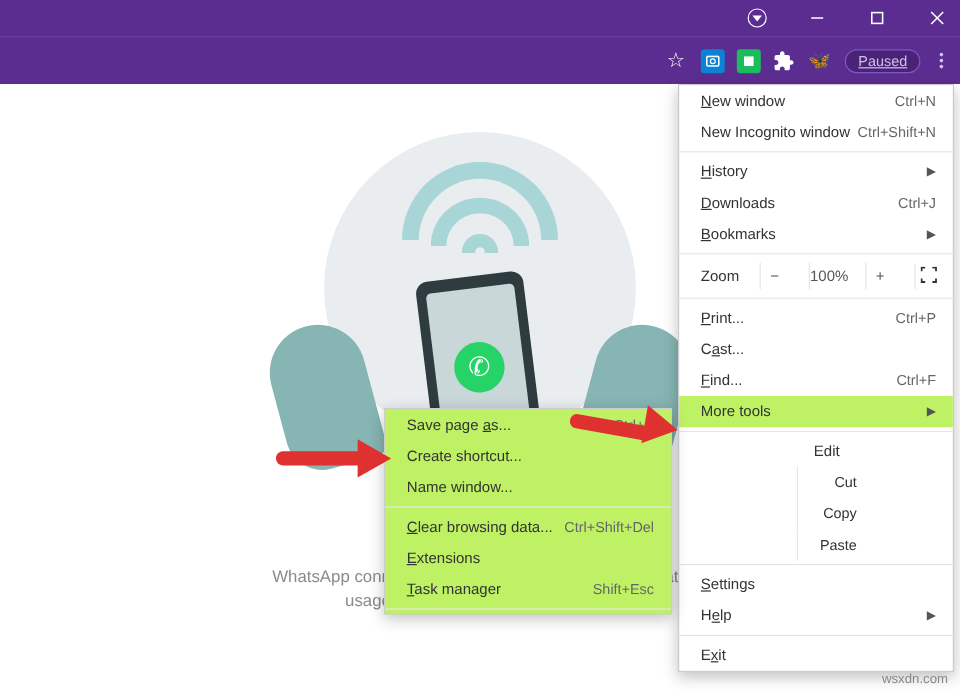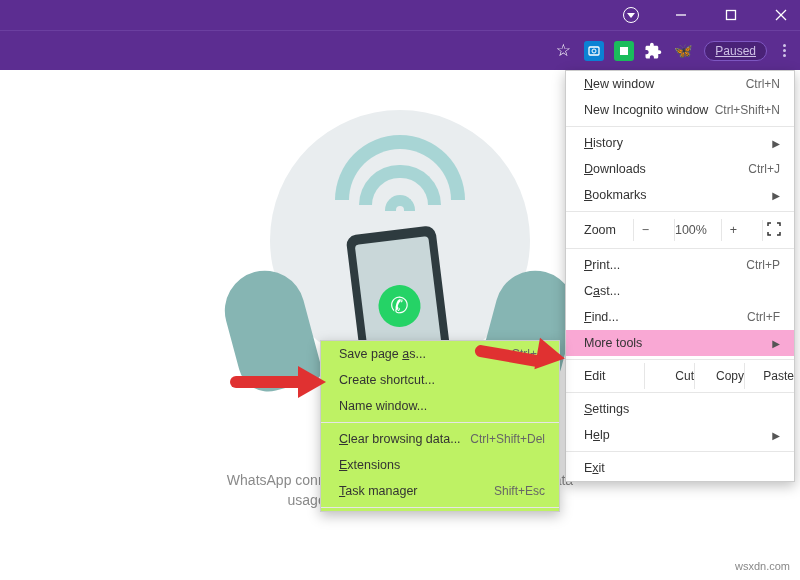--- a/index.html
+++ b/index.html
@@ -36,30 +36,30 @@
   .wa-circle { position:absolute; top:50%; left:50%; transform:translate(-50%,-50%); width:42px; height:42px; background:#25d366; border-radius:50%; display:flex; align-items:center; justify-content:center; color:#fff; font-size:22px; }
   .hand { position:absolute; bottom:-20px; left:-40px; width:80px; height:120px; background:#86b5b3; border-radius:40px 40px 10px 30px; transform:rotate(-15deg);}
   .hand2 { position:absolute; bottom:-20px; right:-40px; width:80px; height:120px; background:#86b5b3; border-radius:40px 40px 30px 10px; transform:rotate(15deg);}
 
   .headline { font-size:32px; font-weight:300; color:#525252; margin-top:30px; }
   .subline { font-size:14px; color:#8a8a8a; margin-top:14px; line-height:1.4; max-width:500px; margin-left:auto; margin-right:auto;}
 
   
   .menu { position:absolute; top:70px; right:5px; width:230px; background:#fff; border:1px solid #ccc; box-shadow:0 4px 12px rgba(0,0,0,0.25); font-size:12.5px; color:#333; z-index:10;}
   .menu-row { display:flex; justify-content:space-between; align-items:center; padding:6px 14px 6px 18px; cursor:default; }
-  .menu-row.highlight { background:#f9a8d4; }
+  .menu-row.highlight { background:#bef264; }
   .menu-row .shortcut { color:#666; font-size:12px; }
   .menu-row .arrow { color:#555; font-size:10px; }
   .menu-sep { height:1px; background:#e6e6e6; margin:3px 0; }
   .menu-label u { text-decoration:underline; }
   .zoom-row { display:flex; align-items:center; padding:4px 8px 4px 18px; gap:17px; }
   .zoom-row .zlabel { flex:1; }
   .zoom-row .zb { width:30px; text-align:center; color:#555; border-left:1px solid #e6e6e6; padding:4px 0;}
   .zoom-row .full { width:30px; text-align:center; border-left:1px solid #e6e6e6; padding:2px 0;}
-  .edit-row { display:flex; align-items:center; padding:0 0 0 18px; }
+  .edit-row { display:flex; align-items:center; padding:0 0 0 18px;flex-direction:column; }
   .edit-row .elabel { flex:1; padding:6px 0;}
   .edit-row .eb { width:50px; text-align:right; border-left:1px solid #e6e6e6; padding:6px 0; font-size:12px;}
 
   
   .submenu { position:absolute; top:340px; left:320px; width:240px; background:#bef264; border:1px solid #ccc; box-shadow:0 4px 12px rgba(0,0,0,0.25); font-size:12.5px; color:#333; z-index:11;}
   .submenu .menu-row { padding:6px 14px 6px 18px; }
 
   
   .arrow-annot { position:absolute; z-index:20; }
   .arrow-body { position:absolute; background:#e03131; height:12px; border-radius:6px 0 0 6px; }

